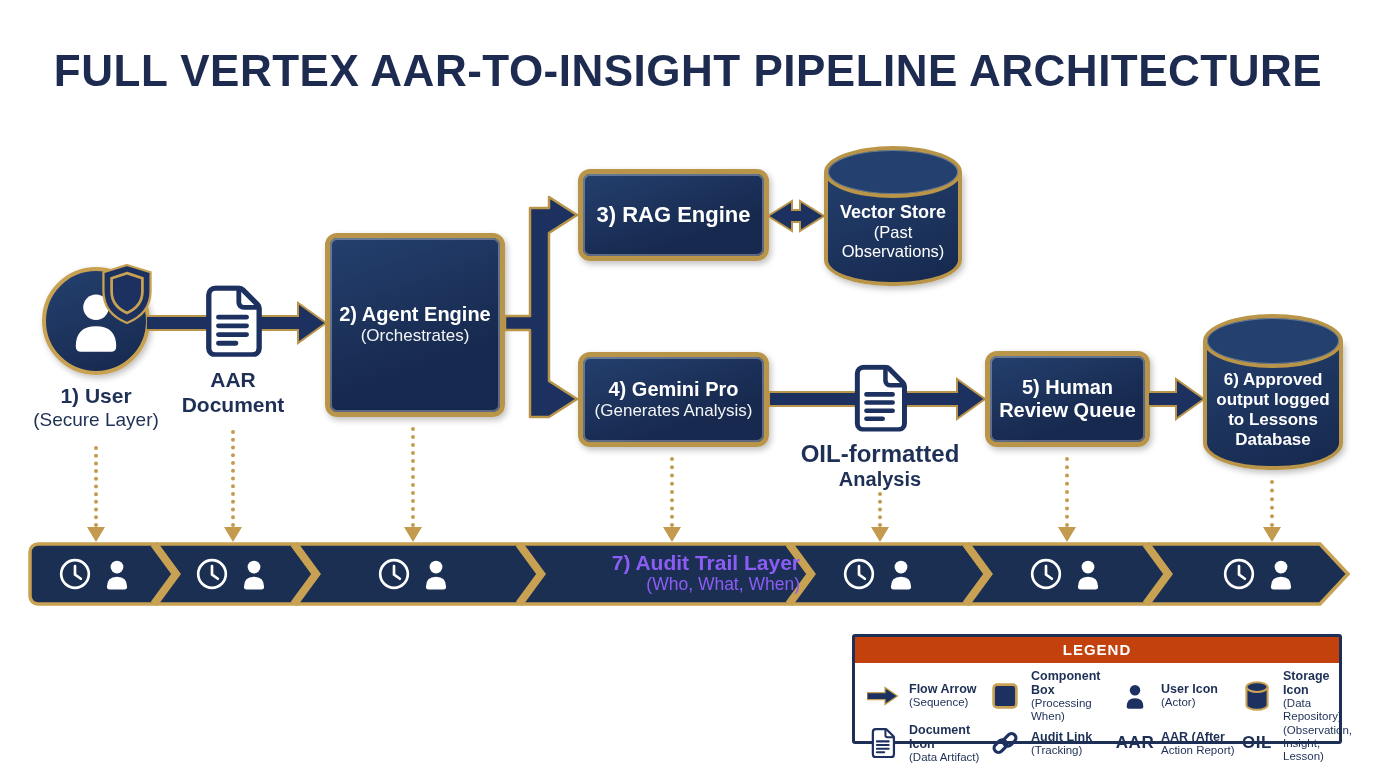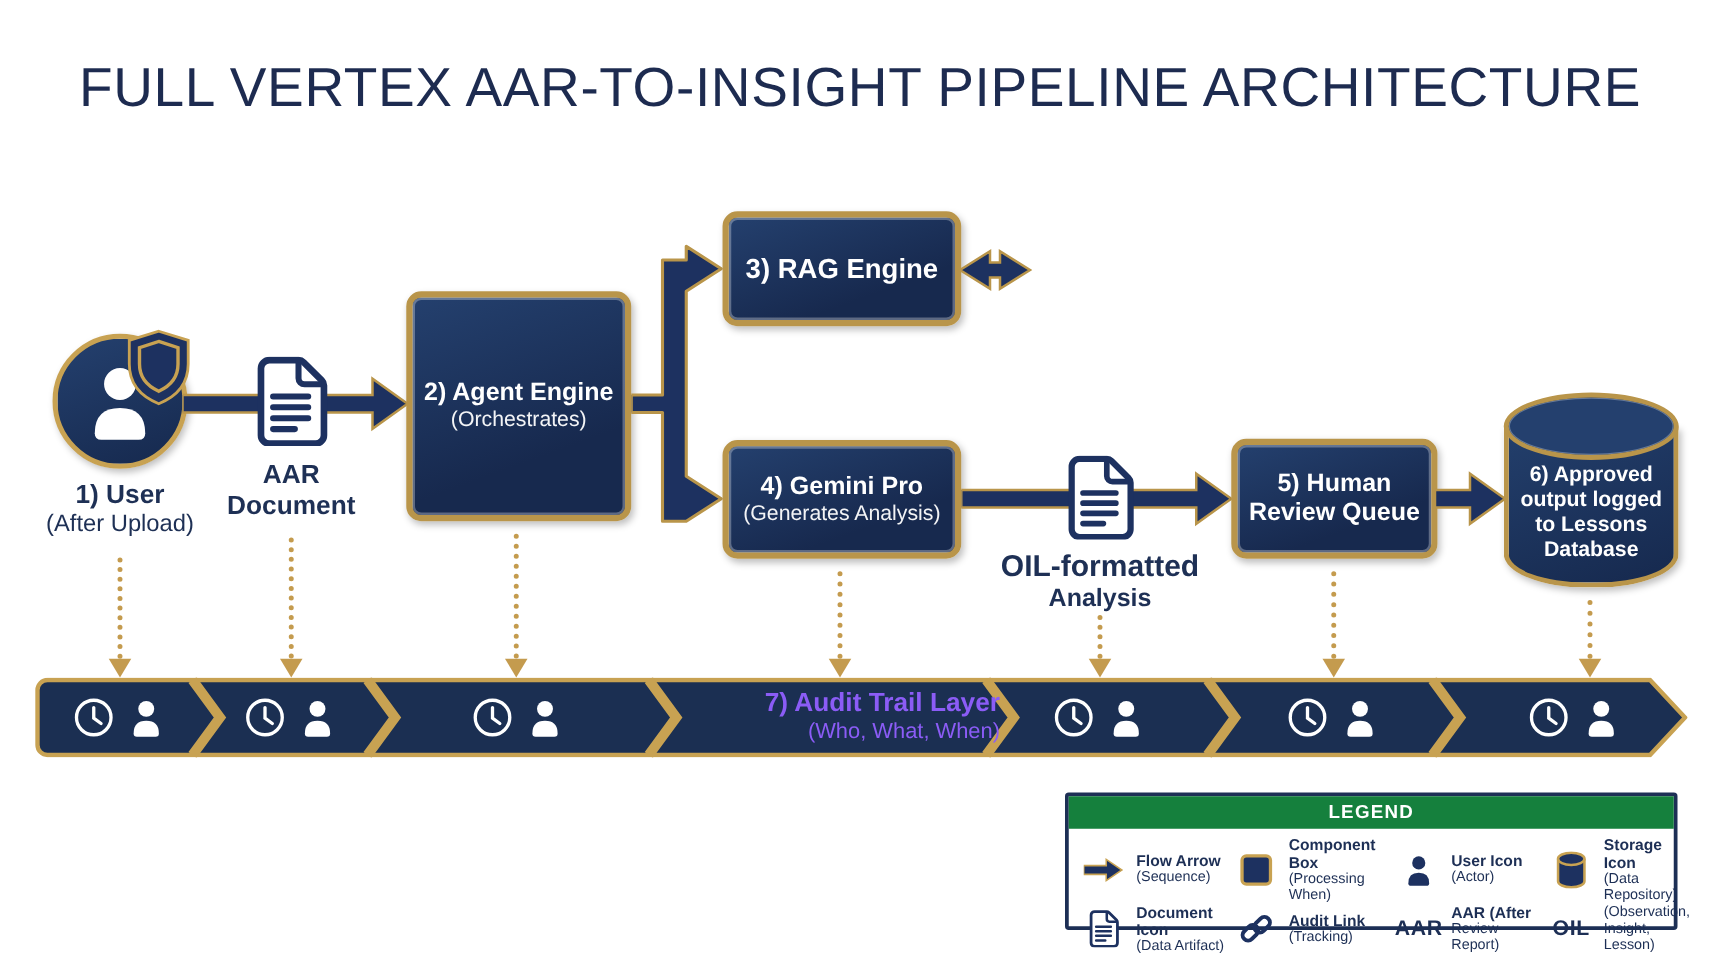--- a/index.html
+++ b/index.html
@@ -1,21 +1,21 @@
 <!DOCTYPE html>
 <html><head>
 <meta charset="utf-8">
 <style>
   html,body{margin:0;padding:0;background:#fff;}
   .stage{position:relative;width:1376px;height:768px;background:#ffffff;overflow:hidden;
          font-family:"Liberation Sans",sans-serif;color:#1e2c50;}
   .abs{position:absolute;}
 
   
-  .title{left:0;top:46px;width:1376px;text-align:center;font-size:44px;font-weight:400;
+  .title{left:0;top:46px;width:1376px;text-align:center;font-size:44px;font-weight:700;
          letter-spacing:.5px;color:#1d2b50;}
 
   
   .box{background:linear-gradient(160deg,#24406e 0%,#17294e 70%);
        border:5px solid #b9954a;border-radius:12px;box-sizing:border-box;
        box-shadow:inset 0 0 0 2px rgba(255,255,255,.30), 2px 3px 6px rgba(0,0,0,.25);
        display:flex;flex-direction:column;align-items:center;justify-content:center;
        color:#fff;text-align:center;}
   .box .bl{font-weight:700;font-size:20px;line-height:1.15;}
   .box .bs{font-size:17px;line-height:1.2;opacity:.95;}
@@ -41,21 +41,21 @@
 
   
   .band-text{left:502px;top:9px;width:270px;text-align:right;color:#8b5cf6;z-index:4;}
   .band-text .bl{font-weight:700;font-size:21px;line-height:1.1;}
   .band-text .bs{font-size:17.5px;line-height:1.25;}
   .cluster{display:flex;align-items:center;gap:8px;z-index:4;color:#fff;}
 
   
   .legend{left:852px;top:634px;width:490px;height:110px;background:#fff;
           border:3px solid #1d2f55;border-radius:3px;box-sizing:border-box;}
-  .legend-header{background:#15803d;color:#fff;text-align:center;font-weight:700;
+  .legend-header{background:#c2410c;color:#fff;text-align:center;font-weight:700;
                  font-size:15px;letter-spacing:1px;height:26px;line-height:26px;}
   .legend-grid{display:grid;grid-template-columns:122px 130px 122px 1fr;
                grid-template-rows:1fr 1fr;padding:6px 8px 4px 10px;height:70px;}
   .lcell{display:flex;align-items:center;gap:8px;color:#1d2f55;}
   .licon{width:36px;display:flex;justify-content:center;align-items:center;flex:none;color:#1d3160;}
   .lt{font-weight:700;font-size:12.5px;line-height:1.12;}
   .ls{font-size:11.5px;line-height:1.12;}
   .abbr{font-weight:800;font-size:17px;color:#1d2f55;letter-spacing:.5px;}
 
   svg{display:block;}
@@ -96,21 +96,21 @@
     <svg width="68" height="68" style="color:#fff">
         <use href="#sym-person"></use>
       </svg>
   </div>
   <svg class="abs" style="left:98px;top:262px;z-index:5" width="58" height="64" viewBox="0 0 64 70">
     <path d="M32,3 L58,11 V32 C58,50 47,61 32,67 C17,61 6,50 6,32 V11 Z" fill="#1d3160" stroke="#c8a252" stroke-width="2.5"></path>
     <path d="M32,12 L49,17.5 V32 C49,44 42,51.5 32,56 C22,51.5 15,44 15,32 V17.5 Z" fill="none" stroke="#c8a252" stroke-width="3"></path>
   </svg>
   <div class="abs nlabel" style="left:1px;top:384px;width:190px;">
     <div class="b">1) User</div>
-    <div class="r">(After Upload)</div>
+    <div class="r">(Secure Layer)</div>
   </div>
 
   <svg class="abs" style="left:146px;top:300px" width="182" height="46" viewBox="0 0 182 46">
     <polygon points="0,16 152,16 152,3 180,23 152,43 152,30 0,30" fill="#1d3160" stroke="#b9954a" stroke-width="2"></polygon>
   </svg>
 
   <svg class="abs" style="left:202px;top:284px;color:#1d3160;z-index:3" width="62" height="74" viewBox="0 0 64 74">
       <use href="#sym-doc"></use>
     </svg>
   <div class="abs nlabel" style="left:143px;top:368px;width:180px;">
@@ -128,20 +128,29 @@
   </svg>
 
   <div class="abs box" style="left:578px;top:169px;width:191px;height:92px;text-align:center;">
     <div class="bl" style="font-size:22px">3) RAG Engine</div>
   </div>
 
   <svg class="abs" style="left:766px;top:196px" width="60" height="40" viewBox="0 0 60 40">
     <polygon points="2,20 26,5 26,14 34,14 34,5 58,20 34,35 34,26 26,26 26,35" fill="#1d3160" stroke="#b9954a" stroke-width="2"></polygon>
   </svg>
 
+  <div class="abs" style="left:824px;top:146px;width:138px;height:140px;">
+    <div class="cyl-top" style="height:52px;"></div>
+    <div class="cyl-body" style="top:26px;border-radius:0 0 66px 66px / 0 0 26px 26px;"></div>
+    <div class="cyl-text" style="top:56px;">
+      <div style="font-weight:700;font-size:18px;">Vector Store</div>
+      <div style="font-size:16.5px;">(Past</div>
+      <div style="font-size:16.5px;">Observations)</div>
+    </div>
+  </div>
 
   <div class="abs box" style="left:578px;top:352px;width:191px;height:95px;">
     <div class="bl">4) Gemini Pro</div>
     <div class="bs">(Generates Analysis)</div>
   </div>
 
   <svg class="abs" style="left:769px;top:376px" width="218" height="46" viewBox="0 0 218 46">
     <polygon points="0,16 188,16 188,3 216,23 188,43 188,30 0,30" fill="#1d3160" stroke="#b9954a" stroke-width="2"></polygon>
   </svg>
 
@@ -321,21 +330,21 @@
         </span>
         <span class="ltext">
             <div class="lt">Audit Link</div>
           <div class="ls">(Tracking)</div>
           </span>
       </div>
       <div class="lcell">
         <span class="licon abbr">AAR</span>
         <span class="ltext">
             <div class="lt">AAR (After</div>
-          <div class="ls">Review Report)</div>
+          <div class="ls">Action Report)</div>
           </span>
       </div>
       <div class="lcell">
         <span class="licon abbr">OIL</span>
         <span class="ltext">
             <div class="ls">(Observation,</div>
           <div class="ls">Insight, Lesson)</div>
           </span>
       </div>
     </div>

